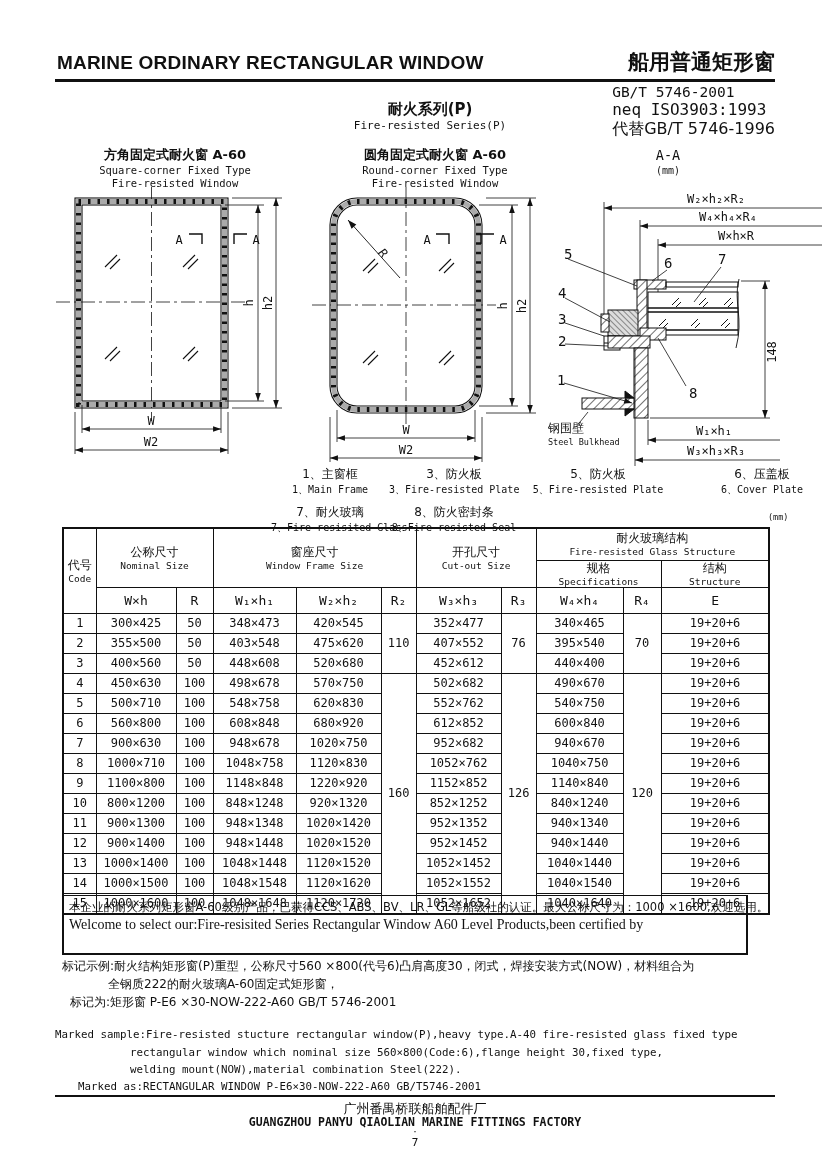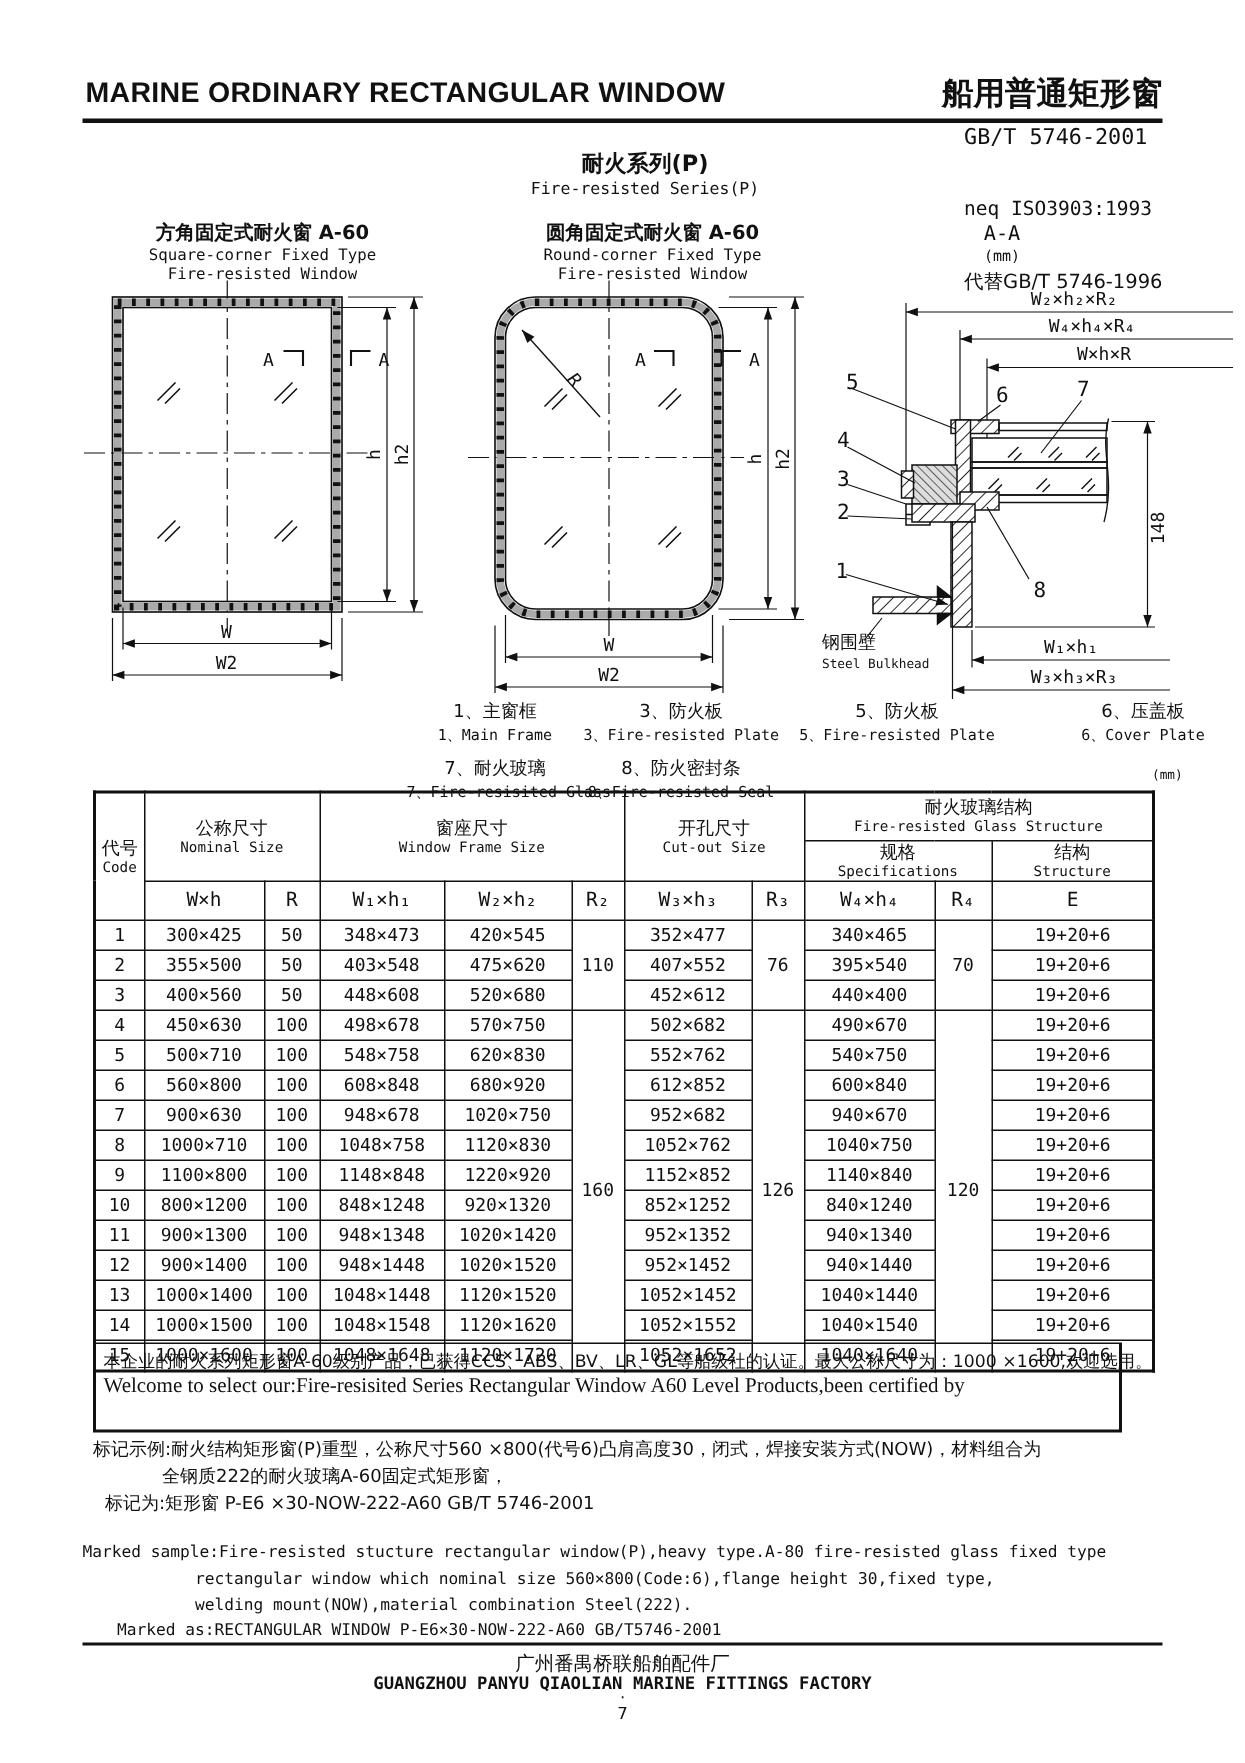--- a/index.html
+++ b/index.html
@@ -9,21 +9,21 @@
   .ctr{text-align:center;}
   .rt{text-align:left;}
   .mono{font-family:"DejaVu Sans Mono",monospace;}
   .zh{font-family:"DejaVu Sans",sans-serif;}
   .rule{background:#111;}
 
   
   .title-en{font-family:"Liberation Sans",sans-serif;font-weight:bold;font-size:19px;letter-spacing:.2px;}
   .title-zh{font-weight:bold;font-size:21px;}
   .std1{font-size:14.5px;}
-  .std2{font-size:13px;margin-top:32px;}
+  .std2{font-size:16px;}
   .series-zh{font-size:15px;font-weight:bold;}
   .series-en{font-size:11px;}
 
   
   .dt-zh{font-size:13px;font-weight:bold;}
   .dt-en{font-size:10.5px;line-height:13px;}
 
   
   .legend{display:grid;grid-template-columns:118px 130px 158px 170px;row-gap:7px;margin-left:43px;}
   .legend .it{text-align:center;}
@@ -522,21 +522,21 @@
 </table>
 
 <div class="abs notebox" style="left:62px;top:895px;width:672px;height:55px">
   <div class="nzh zh">本企业的耐火系列矩形窗A-60级别产品，已获得CCS、ABS、BV、LR、GL等船级社的认证。最大公称尺寸为：1000 ×1600,欢迎选用。</div>
   <div class="nen">Welcome to select our:Fire-resisited Series Rectangular Window A60 Level Products,been certified by</div>
 </div>
 
 <div class="abs mark zh" style="left:62px;top:958px">标记示例:耐火结构矩形窗(P)重型，公称尺寸560 ×800(代号6)凸肩高度30，闭式，焊接安装方式(NOW)，材料组合为</div>
 <div class="abs mark zh" style="left:108px;top:976px">全钢质222的耐火玻璃A-60固定式矩形窗，</div>
 <div class="abs mark zh" style="left:70px;top:994px">标记为:矩形窗  P-E6 ×30-NOW-222-A60  GB/T 5746-2001</div>
-<div class="abs mark e" style="left:55px;top:1028px">Marked sample:Fire-resisted stucture rectangular window(P),heavy type.A-80 fire-resisted glass fixed type</div>
+<div class="abs mark e" style="left:55px;top:1028px">Marked sample:Fire-resisted stucture rectangular window(P),heavy type.A-40 fire-resisted glass fixed type</div>
 <div class="abs mark e" style="left:130px;top:1046px">rectangular window which nominal size 560×800(Code:6),flange height 30,fixed type,</div>
 <div class="abs mark e" style="left:130px;top:1063px">welding mount(NOW),material combination Steel(222).</div>
 <div class="abs mark e" style="left:78px;top:1080px">Marked as:RECTANGULAR WINDOW  P-E6×30-NOW-222-A60  GB/T5746-2001</div>
 
 <div class="abs rule" style="left:55px;top:1095px;width:720px;height:2px"></div>
 <div class="abs ctr foot-zh zh" style="left:115px;top:1100px;width:600px">广州番禺桥联船舶配件厂</div>
 <div class="abs ctr foot-en" style="left:115px;top:1115px;width:600px">GUANGZHOU PANYU QIAOLIAN MARINE FITTINGS FACTORY</div>
 <div class="abs ctr pg" style="left:115px;top:1128px;width:600px;line-height:8px">·</div>
 <div class="abs ctr pg" style="left:115px;top:1136px;width:600px">7</div>
 

